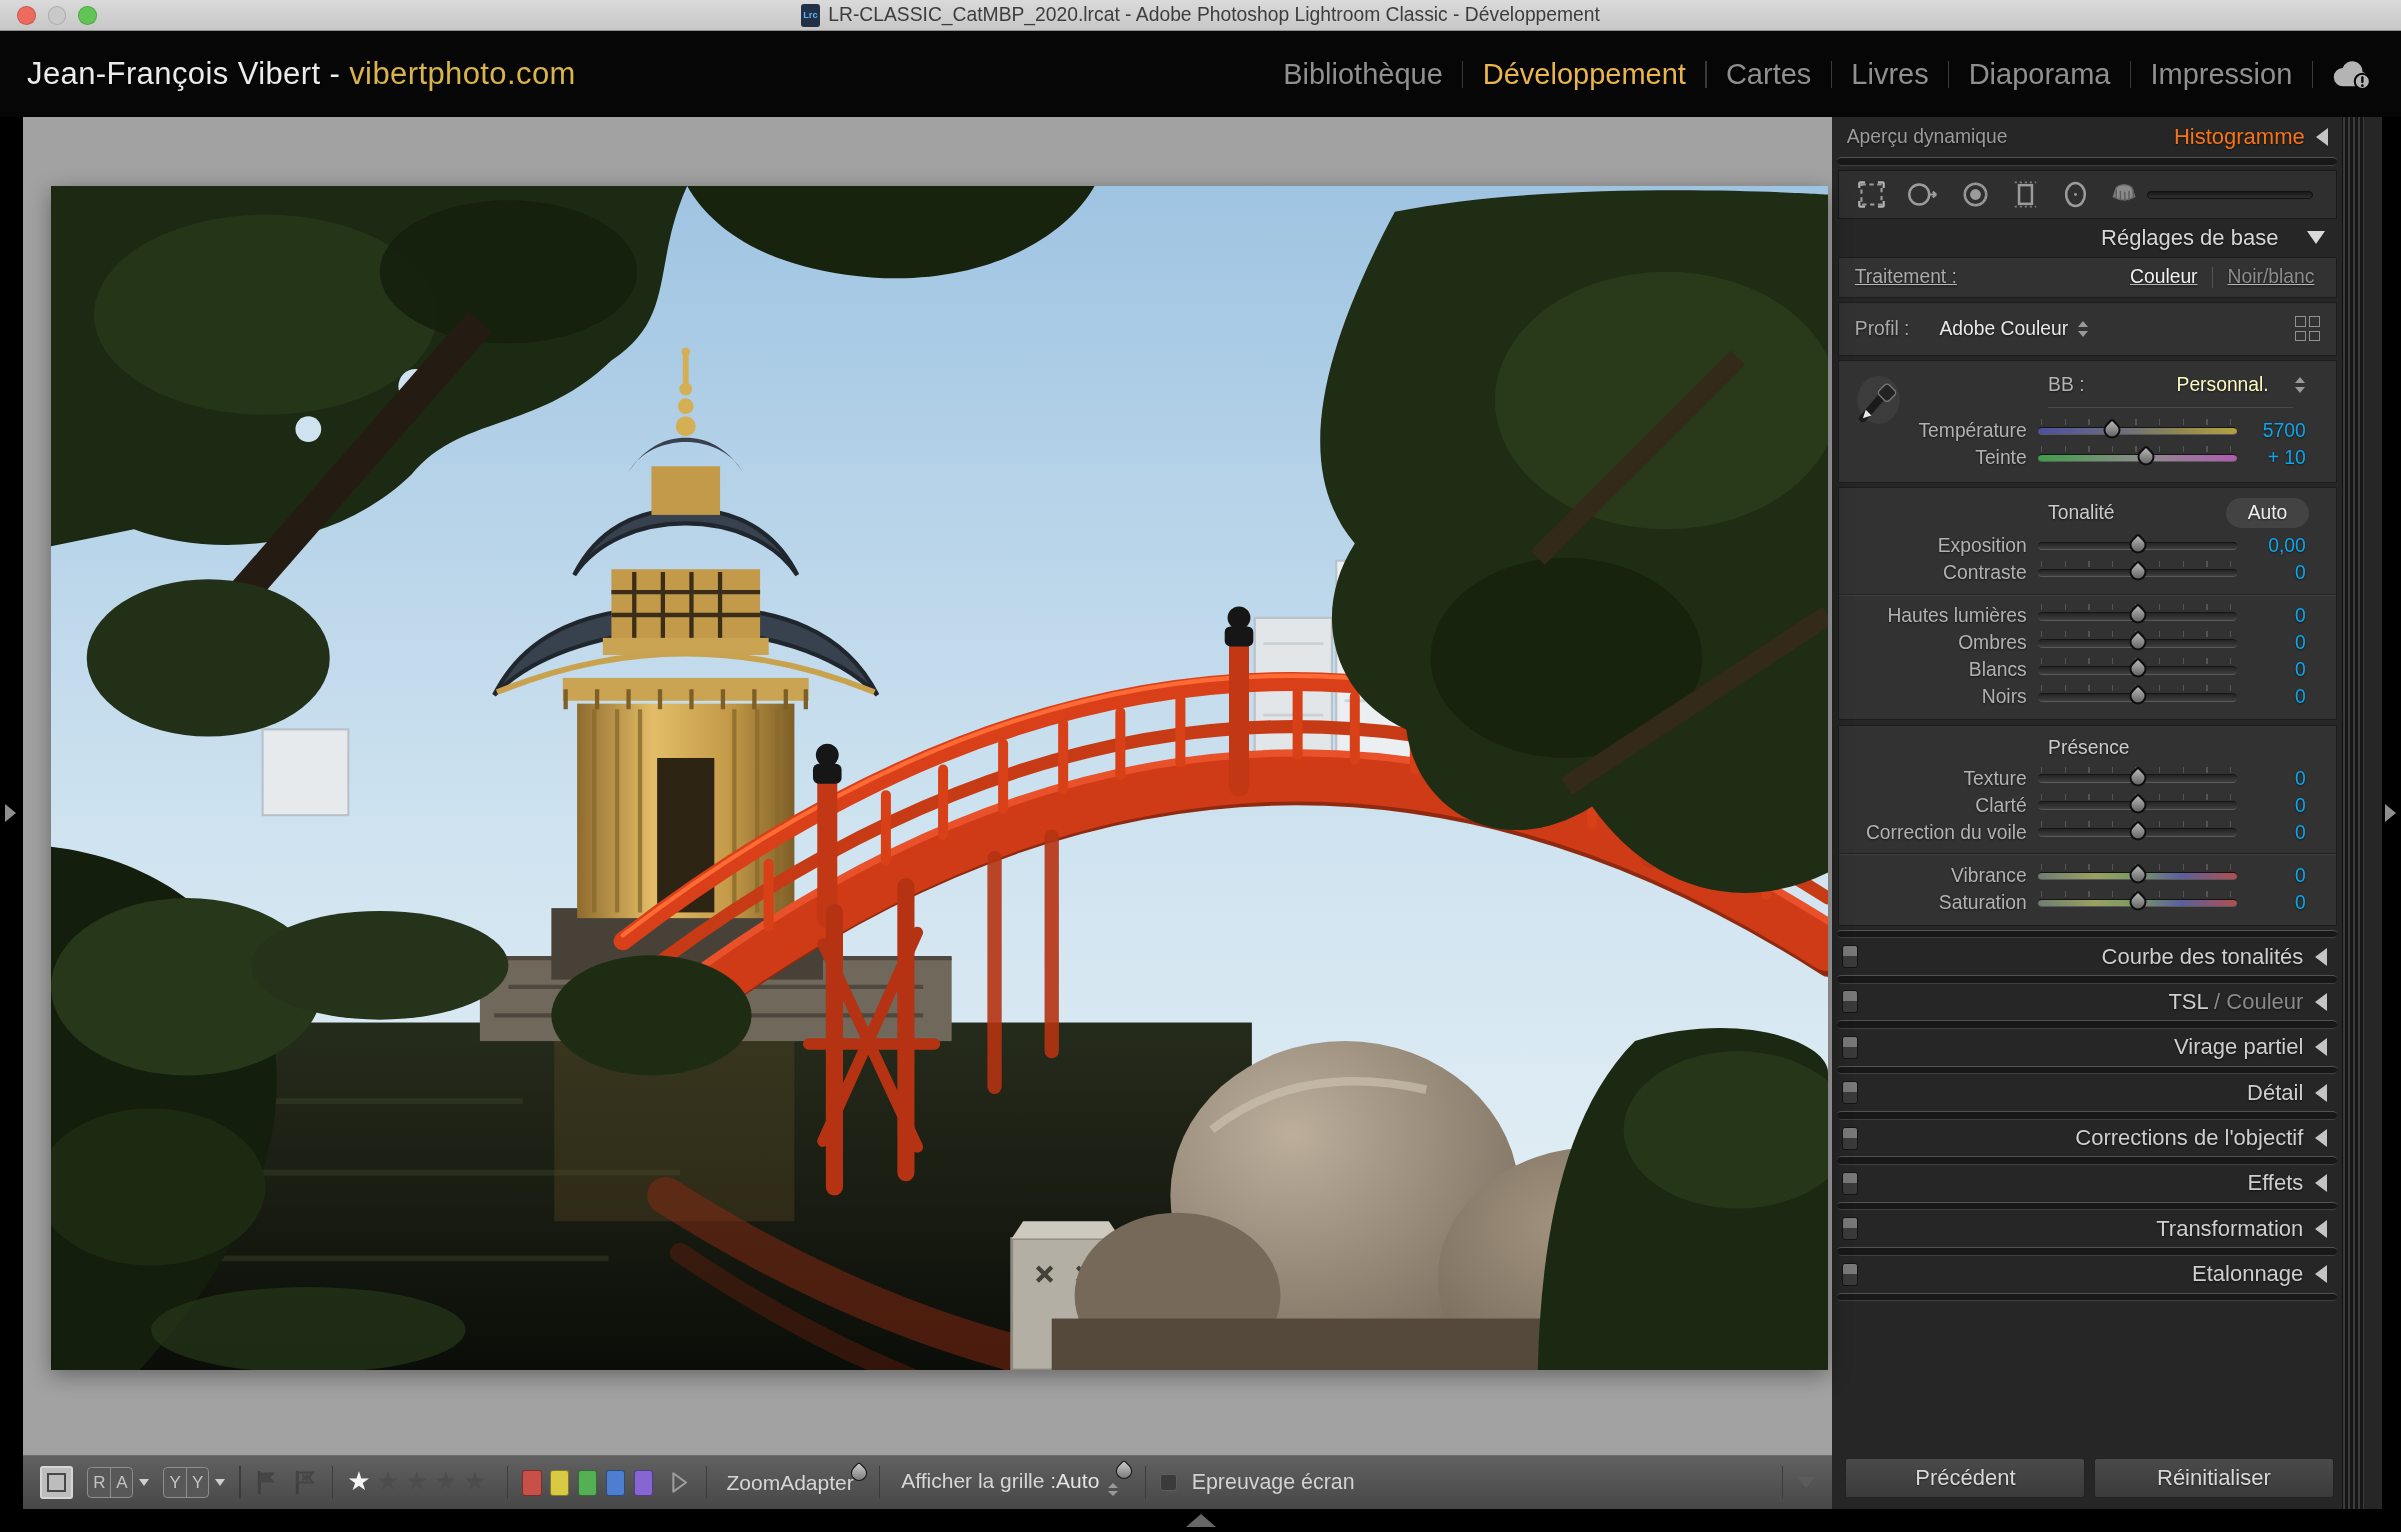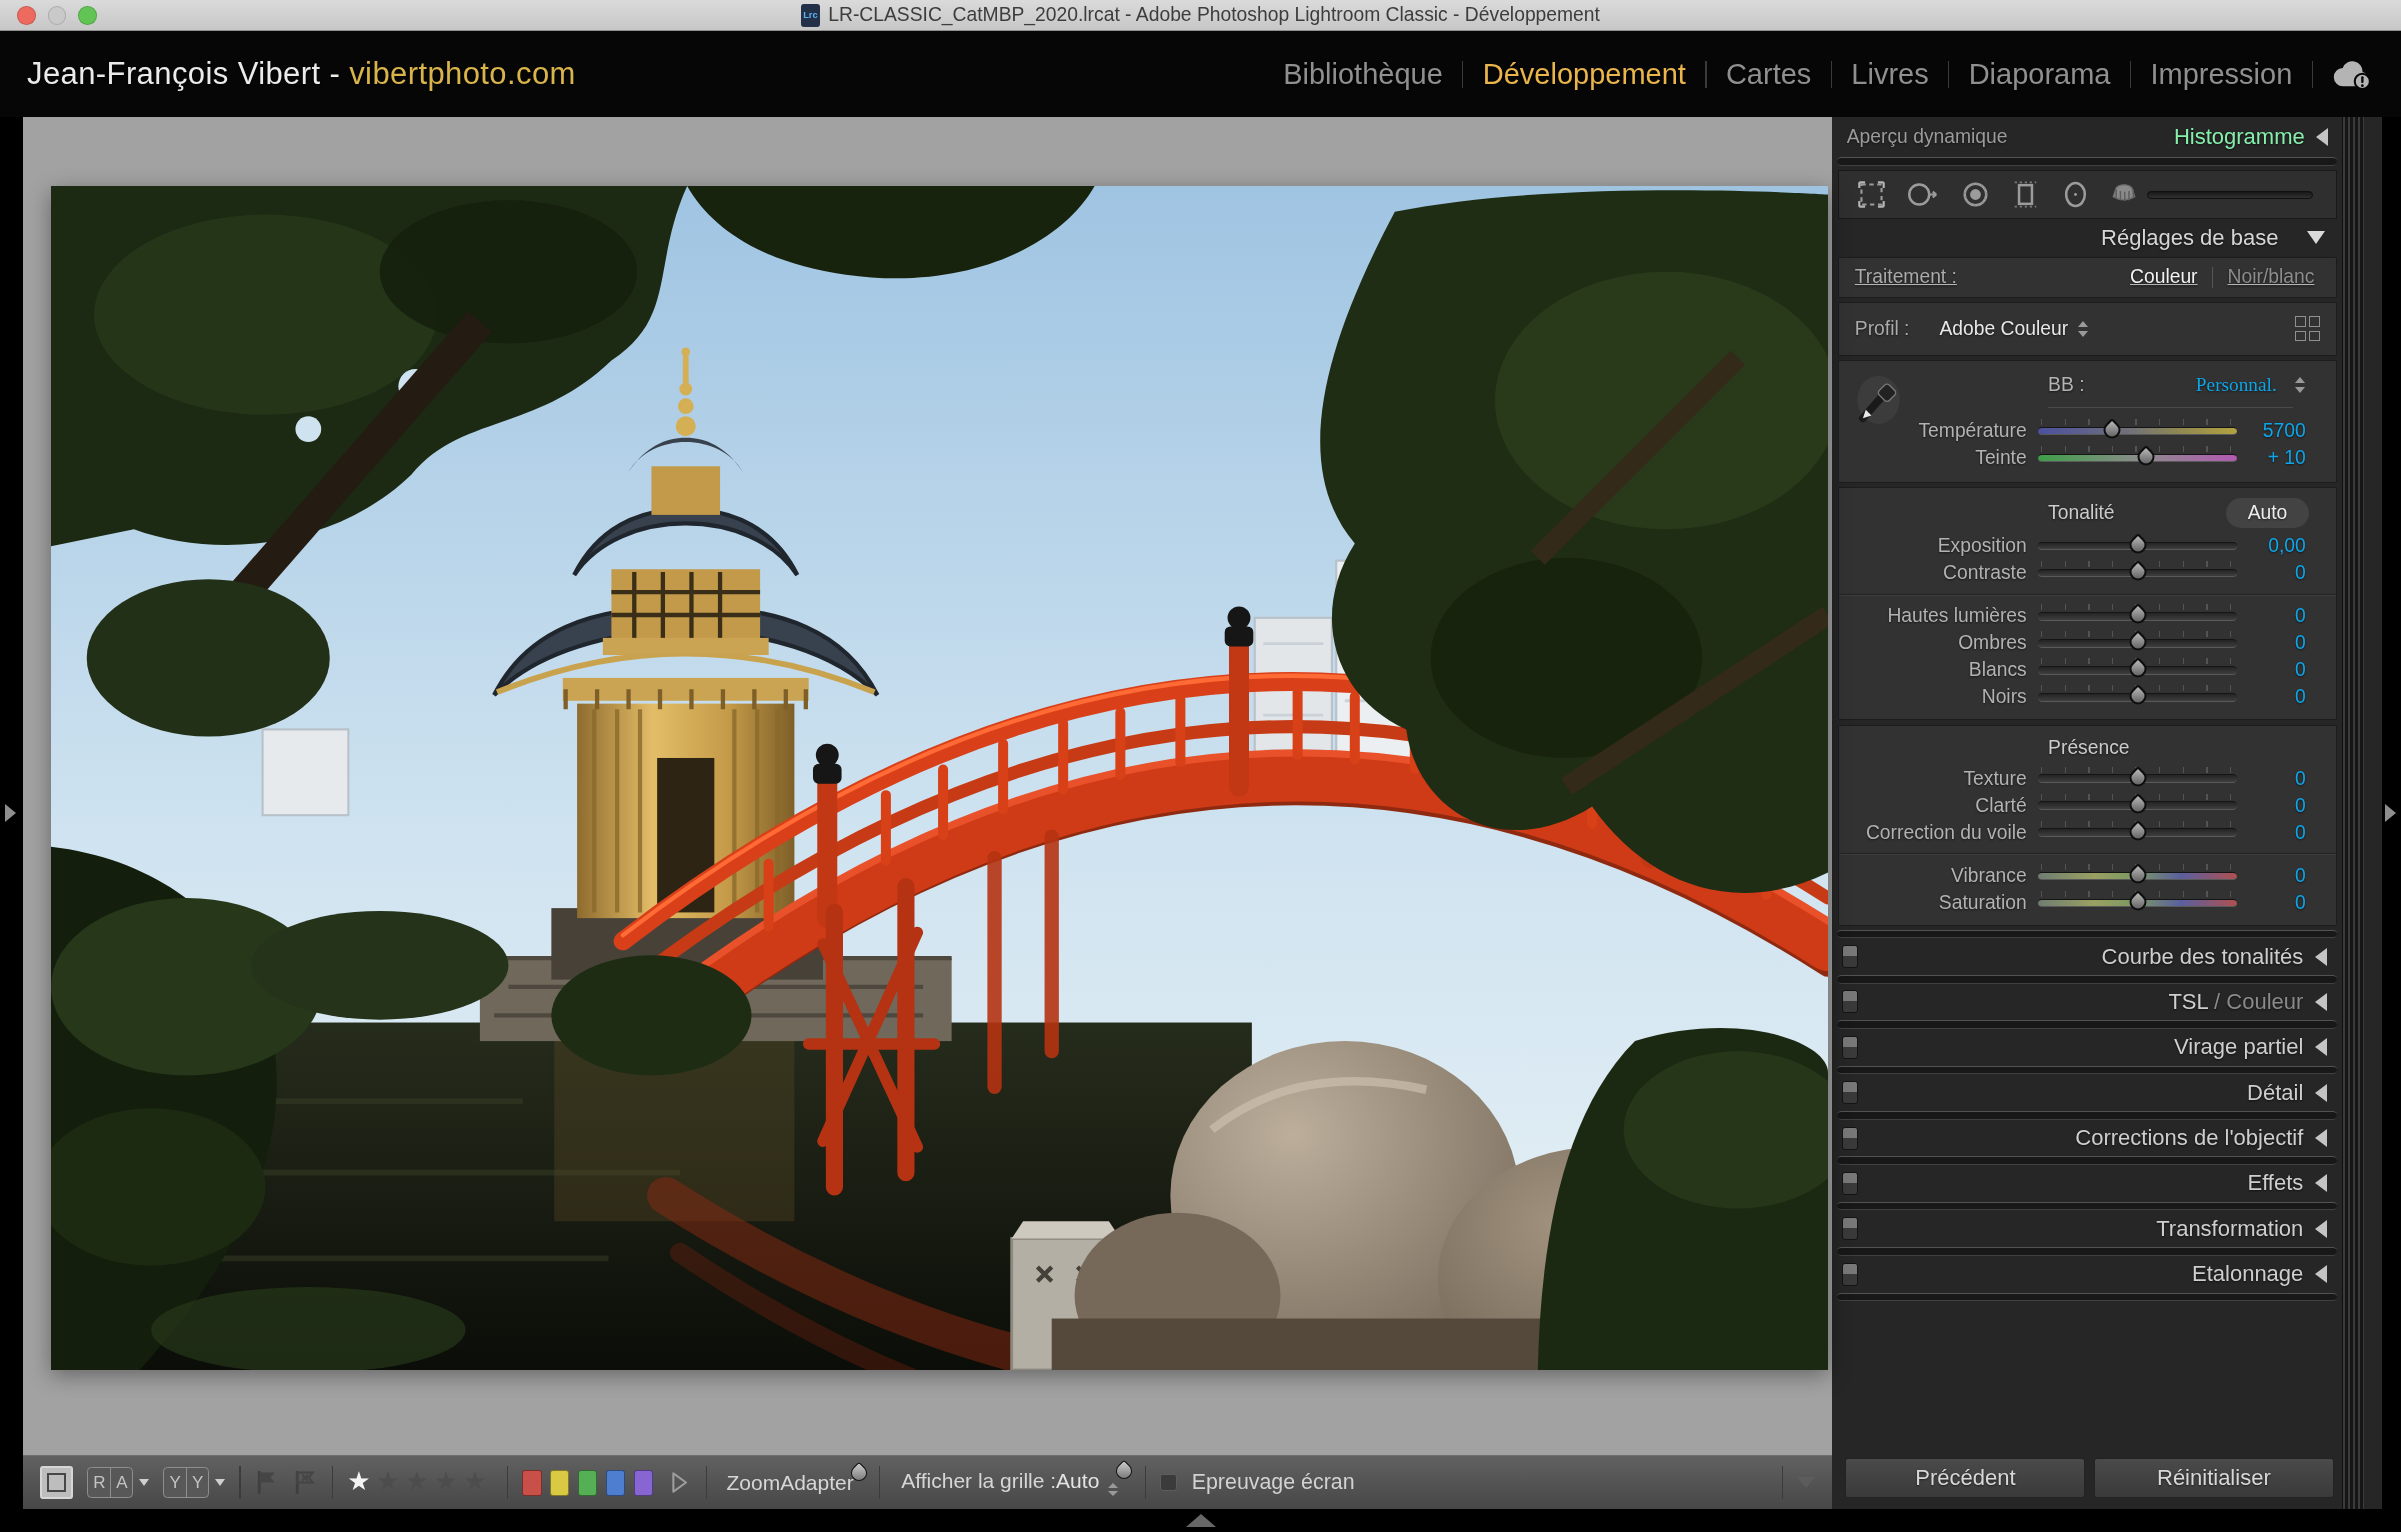--- a/index.html
+++ b/index.html
@@ -73,21 +73,21 @@
                   border-left:9.3px solid transparent;border-right:9.3px solid transparent; }
 
   
   .right-panel { width:550px; background:#262626; display:flex; }
   .panel-main { width:510px; display:flex; flex-direction:column; color:#b4b4b4; }
   .panel-scrollbar { width:21.4px; border-left:1.4px solid #101010;
         background:repeating-linear-gradient(90deg,#3b3b3b 0 2.1px,#161616 2.1px 5px); }
 
   .hist-header { height:39px; display:flex; align-items:center; padding:0 14.3px; }
   .smart-preview { font-size:19.3px; color:#9b9b9b; }
-  .hist-title { margin-left:auto; font-size:22px; color:#86efac; }
+  .hist-title { margin-left:auto; font-size:22px; color:#f97316; }
   .tri-l { width:0; height:0; border-right:12px solid #c4c4c4;
            border-top:9.3px solid transparent; border-bottom:9.3px solid transparent; margin-left:11.4px; }
   .hdr-right { display:flex; align-items:center; }
   .endbar { height:8.6px; margin:1.4px 5px; border-radius:5px; background:#181818;
             border-top:1.4px solid #525252; border-bottom:0.7px solid #404040; }
 
   .toolstrip { margin:2.9px 5.7px 1.4px; height:49px; background:#2f2f2f; border:1.4px solid #191919;
                display:flex; align-items:center; gap:17px; padding:0 15.7px; }
   .toolstrip svg { display:block; }
   .brush-handle { flex:1; height:7.9px; margin-left:-8.6px; margin-right:7.1px; border-radius:4.3px;
@@ -108,21 +108,21 @@
   .p-value { margin-left:30px; color:#e8e8e8; }
   .stepper { display:flex; flex-direction:column; gap:3.6px; margin-left:10px; }
   .stp-u { width:0;height:0;border-bottom:6.4px solid #9a9a9a;border-left:5px solid transparent;border-right:5px solid transparent; }
   .stp-d { width:0;height:0;border-top:6.4px solid #9a9a9a;border-left:5px solid transparent;border-right:5px solid transparent; }
   .grid-icon { margin-left:auto; display:grid; grid-template-columns:10.7px 10.7px; gap:3.6px; }
   .grid-icon span { width:10.7px; height:10.7px; border:1.4px solid #909090; }
 
   .wb-box { position:relative; padding:7.1px 0 10px; }
   .dropper { position:absolute; left:14.3px; top:10px; }
   .wb-row { height:33px; display:flex; align-items:center; padding-left:209px; font-size:19.3px; }
-  .wb-val { margin-left:auto; margin-right:8px; color:#0ea5e9;font-family:Liberation Serif, serif; }
+  .wb-val { margin-left:auto; margin-right:16px; color:#fef9c3; }
   .wb-row .stepper { margin-right:31px; }
   .wb-sep { height:0.7px; background:#4a4a4a; margin:5.7px 43px 10px 209px; }
 
   .srow { height:27px; display:flex; align-items:center; font-size:19.3px; }
   .slabel { width:199px; text-align:right; padding-right:11.4px; color:#b2b2b2; }
   .strack { position:relative; width:199px; height:8.6px; border-radius:4.3px;
             background:linear-gradient(#242424,#3e3e3e);
             border-top:1.4px solid #151515; border-bottom:0.7px solid #5a5a5a; }
   .strack.temp { background:linear-gradient(90deg,#4b509f,#70707a 45%,#8e8753 70%,#b2a23f); }
   .strack.tint { background:linear-gradient(90deg,#3f9e48,#8c8c8c 52%,#b25ab2); }

